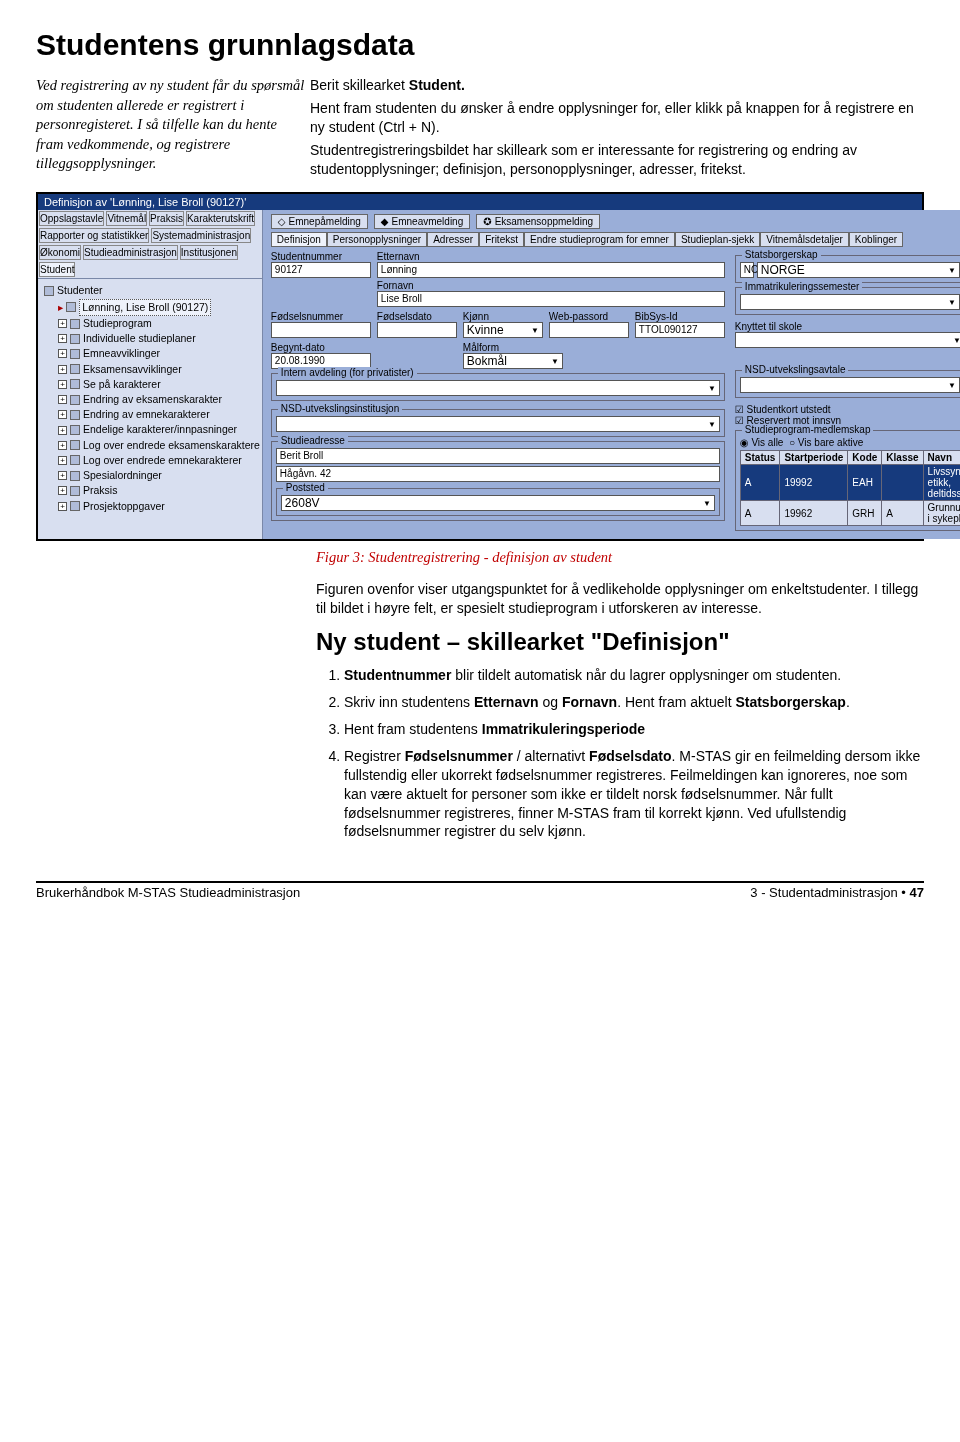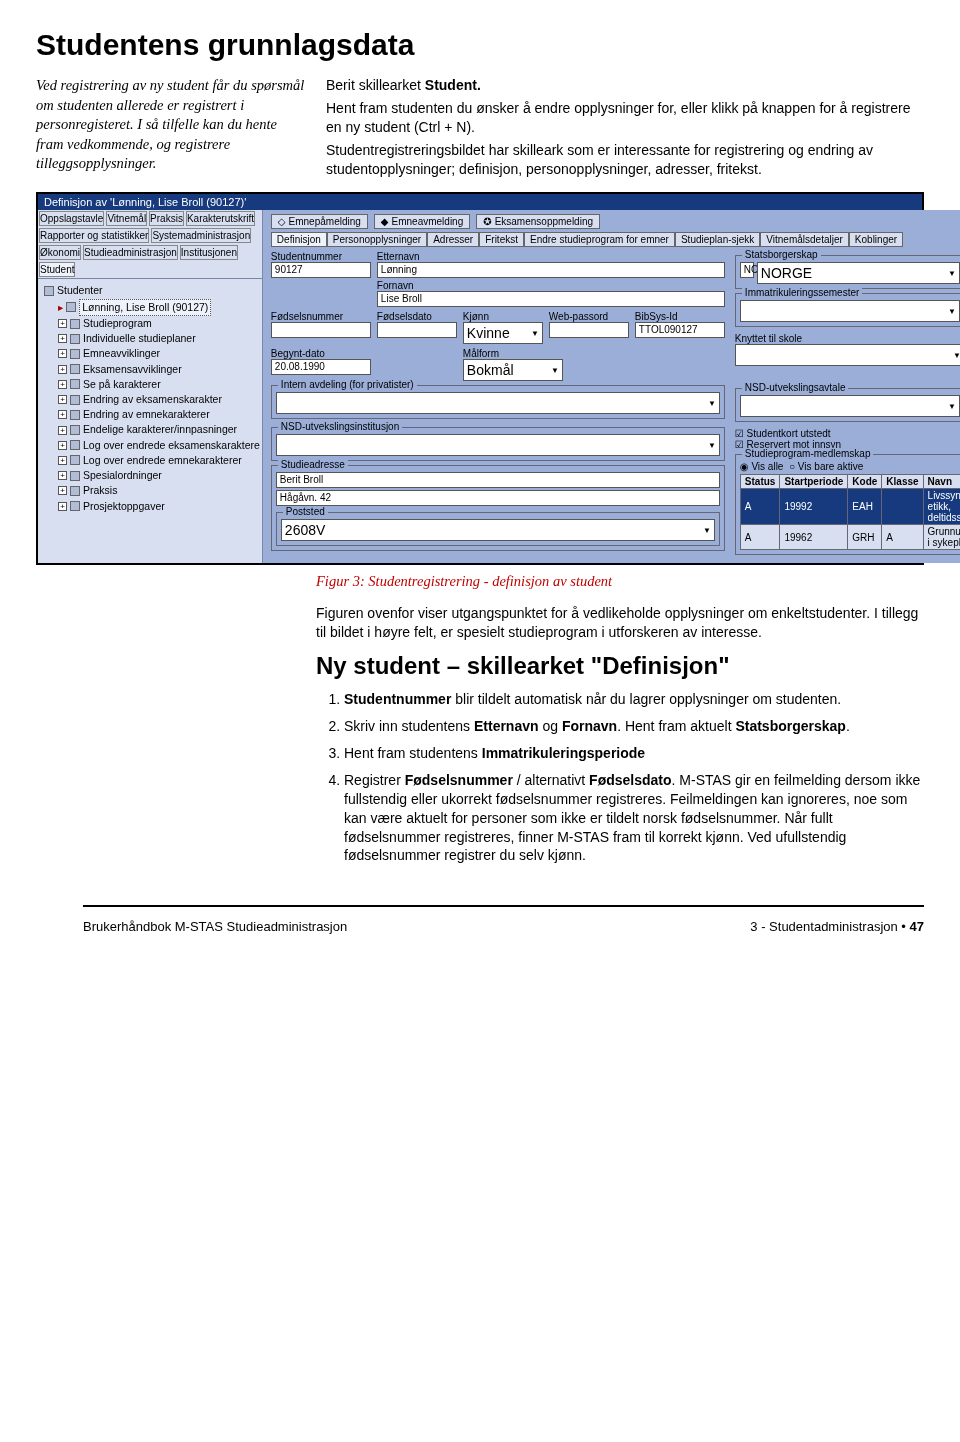--- a/index.html
+++ b/index.html
@@ -1,19 +1,19 @@
 <!DOCTYPE html>
 <html><head>
 <meta charset="utf-8">
 <style>
   * { box-sizing: border-box; margin: 0; padding: 0; }
   body { font-family: "Times New Roman", serif; font-size: 16px; background: #fff; width: 960px; margin: 0 auto; color: #000; }
   .page { padding: 28px 36px 10px 36px; }
   h1 { font-family: Arial, sans-serif; font-weight: bold; font-size: 30px; margin-bottom: 14px; }
-  .two-col { display: flex; gap: 20px; margin-bottom: 10px; }
+  .two-col { display: flex; gap: 4px; margin-bottom: 10px; }
   .left-col { width: 270px; font-style: italic; font-size: 14.5px; line-height: 1.35; }
   .right-col { flex: 1; font-family: Arial, sans-serif; font-size: 14px; line-height: 1.35; }
   .right-col p { margin-bottom: 4px; }
 
   
   .screenshot { border: 2px solid #000; background: #9aaed8; margin: 8px 0 6px 0; font-family: Tahoma, Arial, sans-serif; font-size: 11px; color: #000; }
   .ss-title { background: #163a7d; color: #fff; padding: 2px 6px; font-size: 11px; }
   .ss-body { display: flex; }
   .ss-left { width: 225px; background: #d8dff0; border-right: 1px solid #7a88a8; }
   .ss-tabs-row { display: flex; flex-wrap: wrap; border-bottom: 1px solid #7a88a8; background: #d8dff0; }
@@ -27,37 +27,37 @@
   .tinyicon { display:inline-block; width:10px; height:10px; background:#b0bcd8; border:1px solid #666; }
 
   .ss-right { flex: 1; background: #9aaed8; padding: 4px 8px 8px 8px; }
   .toolbar-row { display:flex; gap:6px; margin-bottom:3px; }
   .toolbtn { border:1px solid #666; background:#d8dff0; padding:1px 6px; font-size:10px; display:inline-flex; align-items:center; gap:3px; }
   .subtabs { display:flex; gap:0; margin-bottom:4px; }
   .subtab { border:1px solid #666; background:#d8dff0; padding:1px 5px; font-size:10px; }
   .subtab.active { background:#eef2fb; }
   .fld-label { font-size:10px; }
   .txt { background:#fff; border:1px solid #555; padding:1px 3px; height:16px; font-size:10px; }
-  .drop { background:#fff; border:1px solid #555; padding:1px 3px; height:22px; font-size:14px; display:flex; justify-content:space-between; align-items:center; }
+  .drop { background:#fff; border:1px solid #555; padding:1px 3px; height:16px; font-size:12px; display:flex; justify-content:space-between; align-items:center; }
   .drop::after { content:"▼"; font-size:8px; }
   .group { border:1px solid #667; padding: 6px 4px 4px 4px; margin-top:4px; position:relative; }
   .group-title { position:absolute; top:-7px; left:6px; background:#9aaed8; padding:0 3px; font-size:10px; }
   .radio, .check { font-size:10px; }
   .tbl { width:100%; border-collapse:collapse; font-size:10px; margin-top:2px; }
   .tbl th, .tbl td { border:1px solid #667; padding:1px 4px; background:#d8dff0; text-align:left; }
   .tbl tr.selrow td { background:#163a7d; color:#fff; }
 
   .caption { font-style: italic; color: #c00000; font-family: "Times New Roman", serif; font-size: 14.5px; margin: 8px 0 14px 280px; }
   .body-right { margin-left: 280px; }
   .body-right p { font-family: Arial, sans-serif; font-size: 14px; line-height: 1.35; margin-bottom: 10px; }
   h2 { font-family: Arial, sans-serif; font-size: 24px; font-weight: bold; margin: 8px 0 10px 0; }
   ol { padding-left: 28px; }
   ol li { font-family: Arial, sans-serif; font-size: 14px; line-height: 1.35; margin-bottom: 8px; }
 
-  .footer { border-top: 2px solid #000; margin-top: 40px; display:flex; justify-content:space-between; font-family: Arial, sans-serif; font-size: 13px; padding-top: 12px; margin-left: 47px; }
+  .footer { border-top: 2px solid #000; margin-top: 40px; display:flex; justify-content:space-between; font-family: Arial, sans-serif; font-size: 13px; padding-top: 2px; }
   .footer .dot { font-family: Arial; }
 </style>
 </head>
 <body>
 
 <div class="page">
   <h1>Studentens grunnlagsdata</h1>
 
   <div class="two-col">
     <div class="left-col">Ved registrering av ny student får du spørsmål om studenten allerede er registrert i personregisteret. I så tilfelle kan du hente fram vedkommende, og registrere tilleggsopplysninger.</div>

